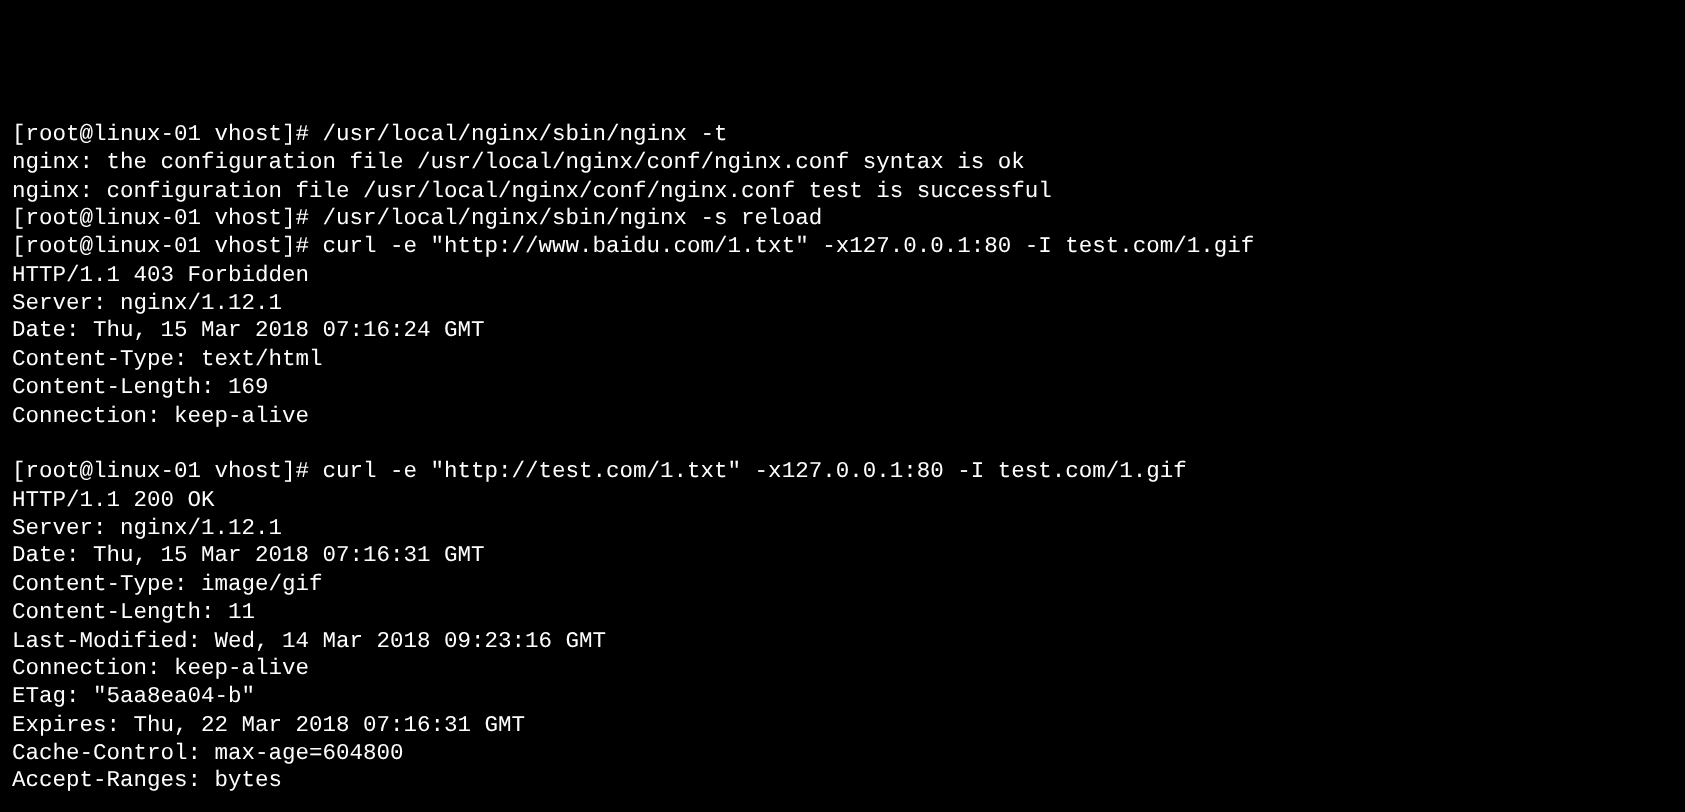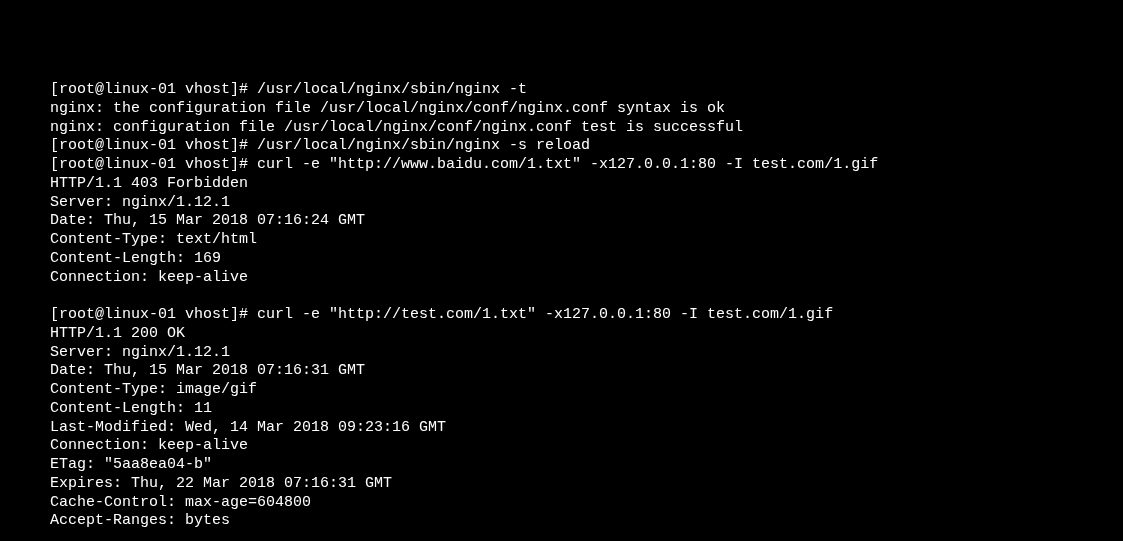--- a/index.html
+++ b/index.html
@@ -15,21 +15,20 @@
       line-height: 1.25;
       padding: 6px 8px;
       width: 1123px;
       height: 541px;
       overflow: hidden;
       white-space: pre;
     }
     .line {
       display: block;
       min-height: 1.25em;
-      margin-left: 42px;
     }
   </style>
 </head>
 <body>
 
 
 
 <div><span class="line">[root@linux-01 vhost]# /usr/local/nginx/sbin/nginx -t</span><span class="line">nginx: the configuration file /usr/local/nginx/conf/nginx.conf syntax is ok</span><span class="line">nginx: configuration file /usr/local/nginx/conf/nginx.conf test is successful</span><span class="line">[root@linux-01 vhost]# /usr/local/nginx/sbin/nginx -s reload</span><span class="line">[root@linux-01 vhost]# curl -e "http://www.baidu.com/1.txt" -x127.0.0.1:80 -I test.com/1.gif</span><span class="line">HTTP/1.1 403 Forbidden</span><span class="line">Server: nginx/1.12.1</span><span class="line">Date: Thu, 15 Mar 2018 07:16:24 GMT</span><span class="line">Content-Type: text/html</span><span class="line">Content-Length: 169</span><span class="line">Connection: keep-alive</span><span class="line"></span><span class="line">[root@linux-01 vhost]# curl -e "http://test.com/1.txt" -x127.0.0.1:80 -I test.com/1.gif</span><span class="line">HTTP/1.1 200 OK</span><span class="line">Server: nginx/1.12.1</span><span class="line">Date: Thu, 15 Mar 2018 07:16:31 GMT</span><span class="line">Content-Type: image/gif</span><span class="line">Content-Length: 11</span><span class="line">Last-Modified: Wed, 14 Mar 2018 09:23:16 GMT</span><span class="line">Connection: keep-alive</span><span class="line">ETag: "5aa8ea04-b"</span><span class="line">Expires: Thu, 22 Mar 2018 07:16:31 GMT</span><span class="line">Cache-Control: max-age=604800</span><span class="line">Accept-Ranges: bytes</span><span class="line"></span></div>
 
 

